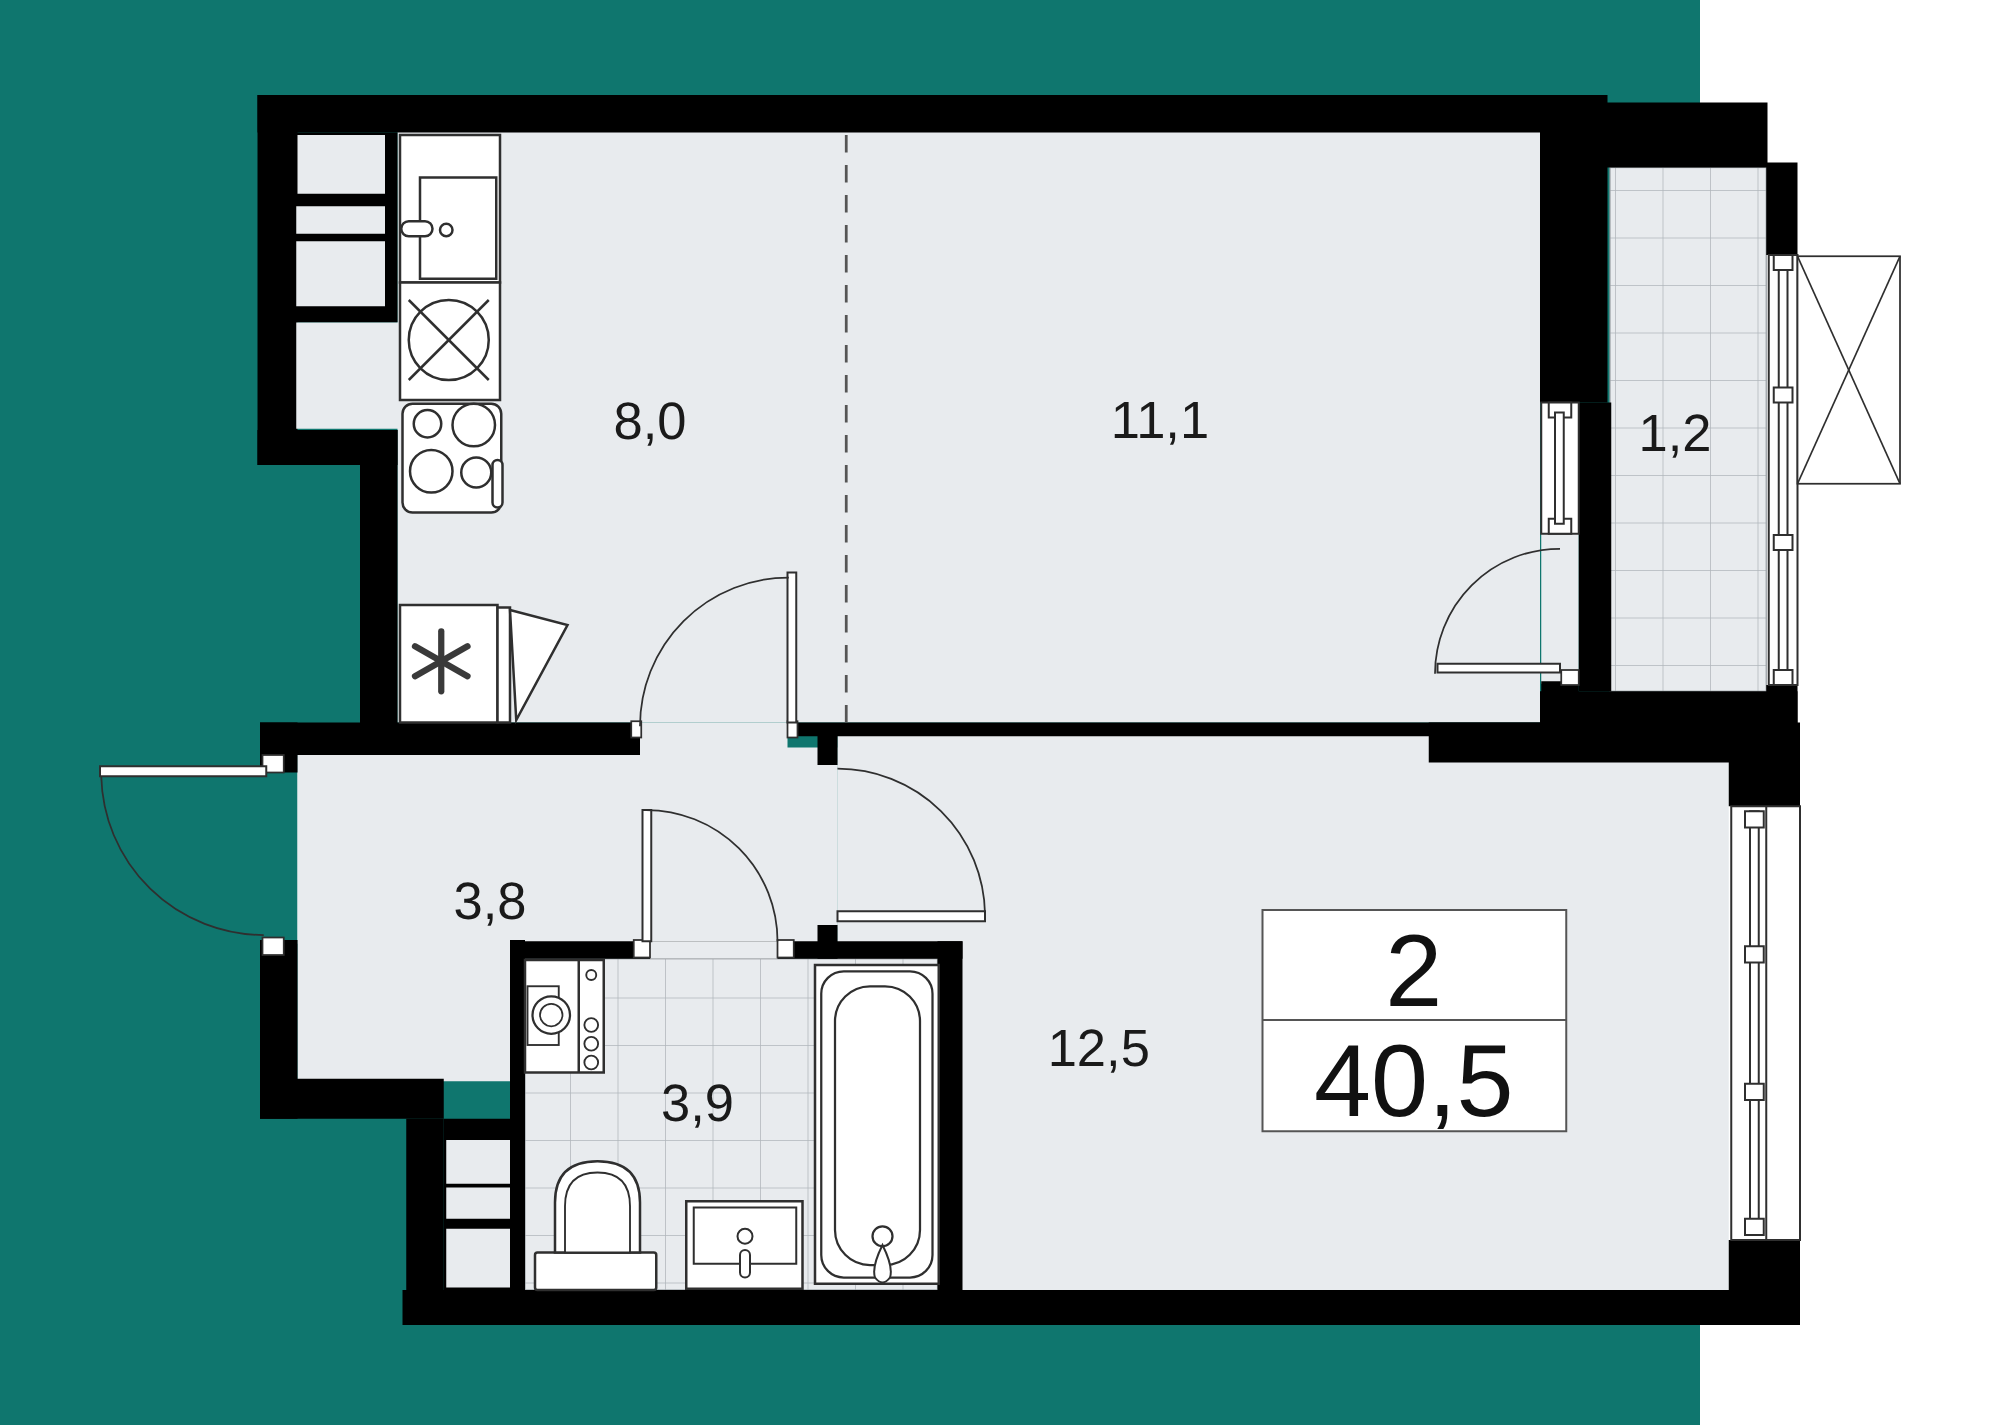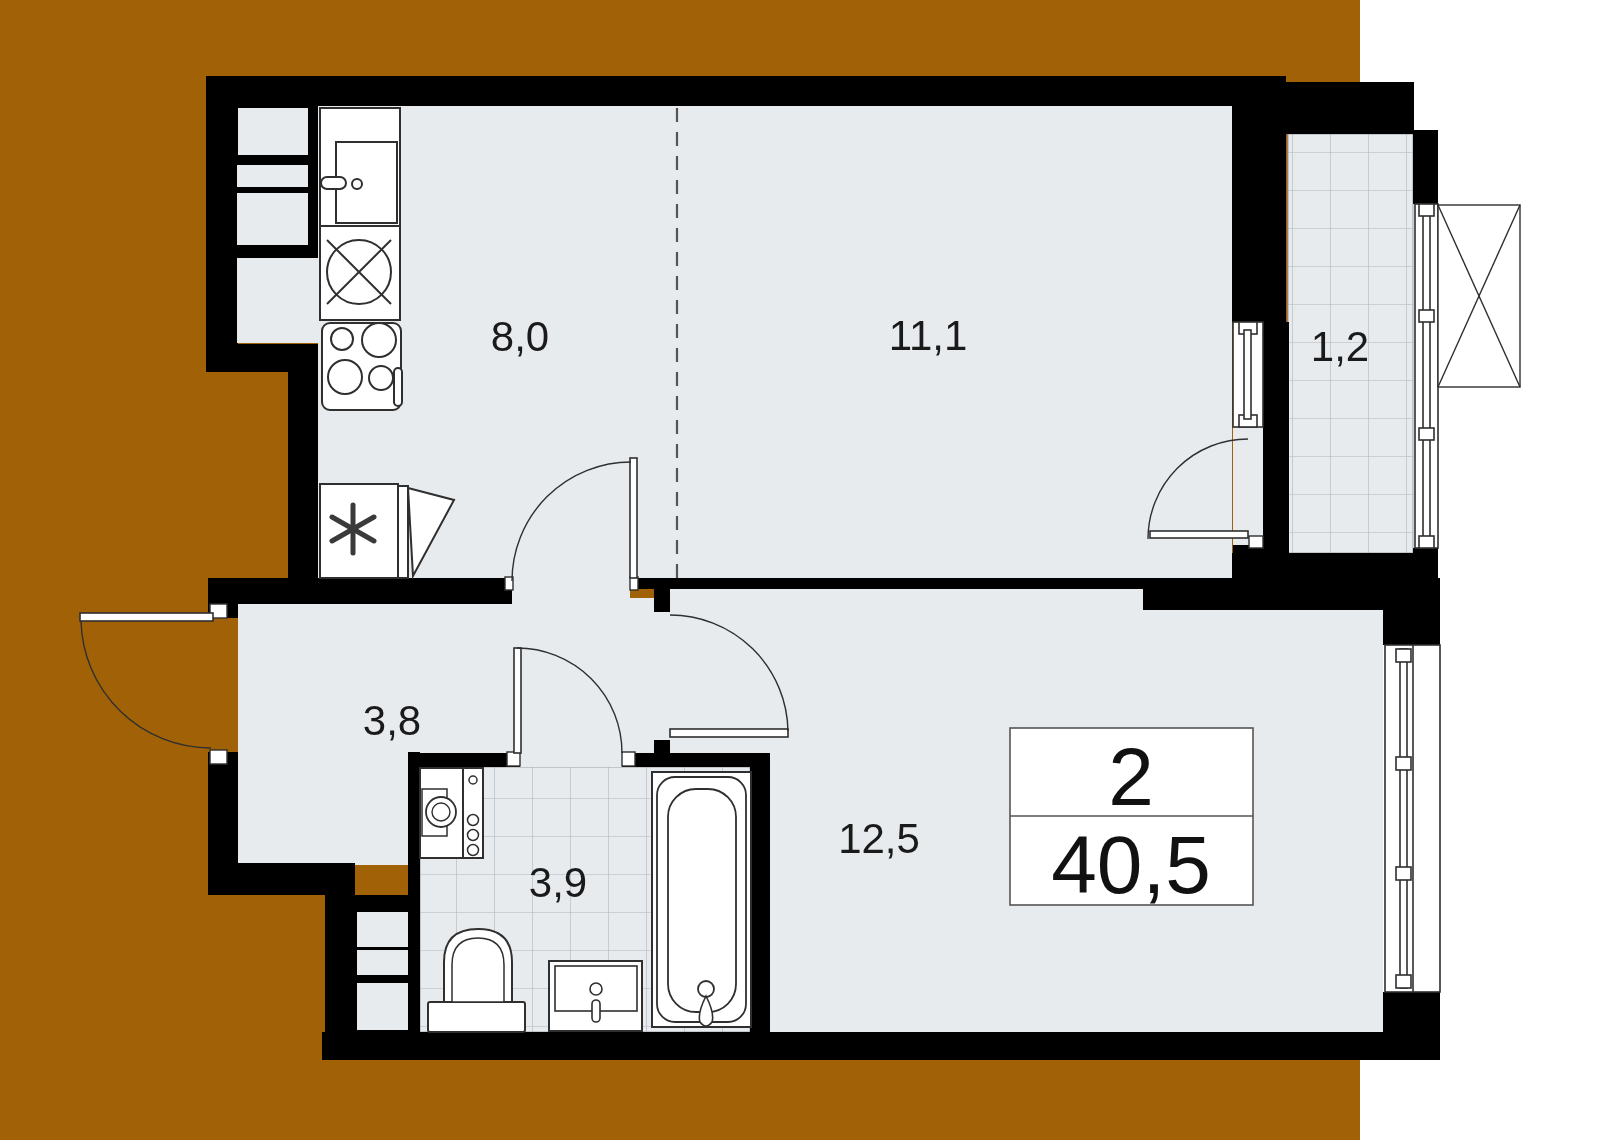--- a/index.html
+++ b/index.html
@@ -1,16 +1,16 @@
 <!DOCTYPE html>
 <html><head>
 <meta charset="utf-8">
 <style>
   html,body{margin:0;padding:0;background:#ffffff;}
-  .page{width:1360px;height:1140px;position:relative;background:#a16207;
+  .page{width:1360px;height:1140px;position:relative;background:#0f766e;
         font-family:"Liberation Sans", sans-serif;}
   svg{display:block;}
   .room-label{font-family:"Liberation Sans", sans-serif;font-size:42px;fill:#1a1a1a;}
   .stamp-big{font-family:"Liberation Sans", sans-serif;font-size:82px;fill:#111;}
 </style>
 </head>
 <body>
 
 <div class="page">
 <svg width="1600" height="1140" viewBox="0 0 1600 1140">

